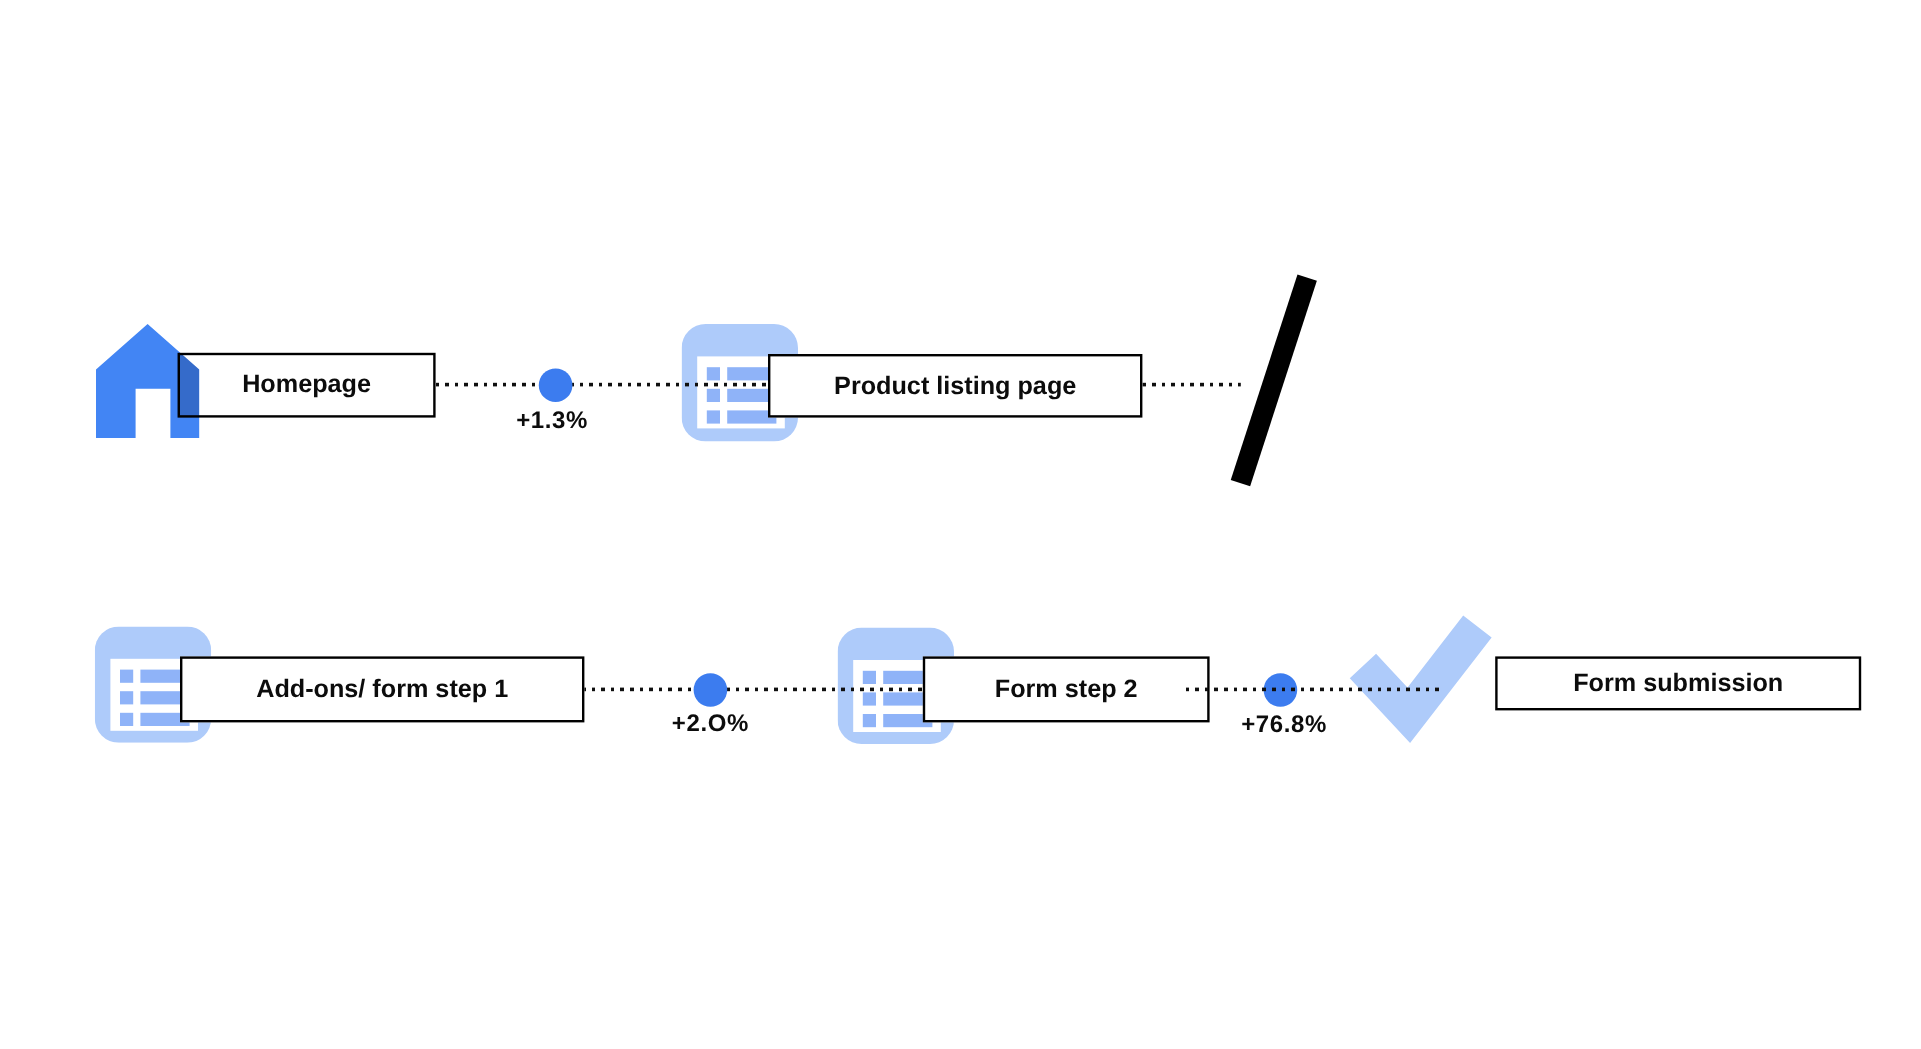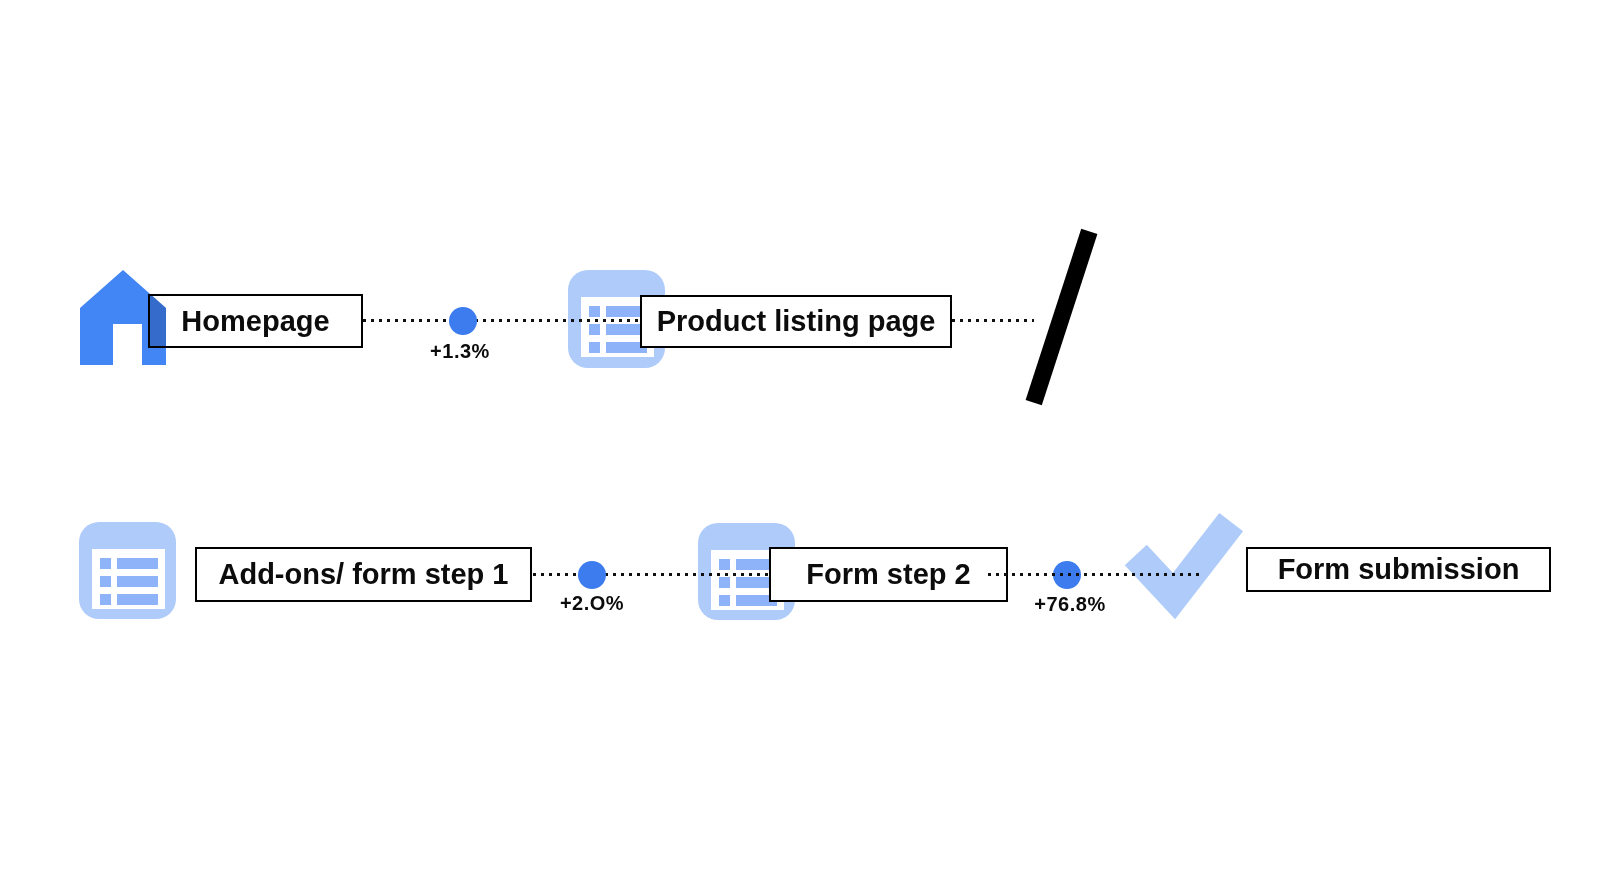--- a/index.html
+++ b/index.html
@@ -26,25 +26,25 @@
     position:absolute;width:160px;text-align:center;z-index:4;
     font-size:20px;font-weight:700;color:#0c0c0c;letter-spacing:0.5px;
   }
   #m1{left:380px;top:340px;}
   #m2{left:512px;top:592px;}
   #m3{left:990px;top:593px;}
   
   .box{
     position:absolute;box-sizing:border-box;border:2.5px solid #000;background:#ffffff;
     display:flex;align-items:center;justify-content:center;z-index:5;
-    font-size:29px;font-weight:700;color:#0c0c0c;white-space:nowrap;
+    font-size:21px;font-weight:700;color:#0c0c0c;white-space:nowrap;
   }
   #b1{left:148px;top:294px;width:215px;height:54px;background:transparent;}
   #b2{left:640px;top:295px;width:312px;height:53px;}
-  #b3{left:150px;top:547px;width:337px;height:55px;margin-left:45px;}
+  #b3{left:150px;top:547px;width:337px;height:55px;}
   #b4{left:769px;top:547px;width:239px;height:55px;}
   #b5{left:1246px;top:547px;width:305px;height:45px;}
   
   .home{position:absolute;left:80px;top:268px;z-index:3;}
   .licon{position:absolute;z-index:2;}
   #licon1{left:568px;top:270px;}
   #licon2{left:79px;top:522px;}
   #licon3{left:698px;top:523px;}
   .check{position:absolute;left:1122px;top:510px;z-index:6;}
   

